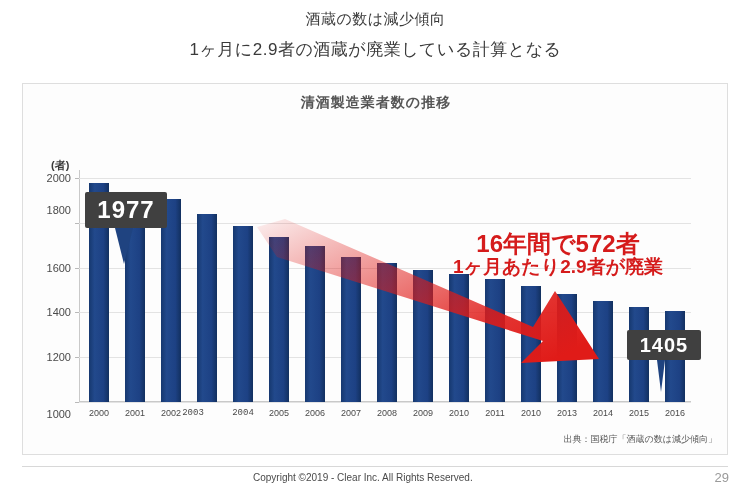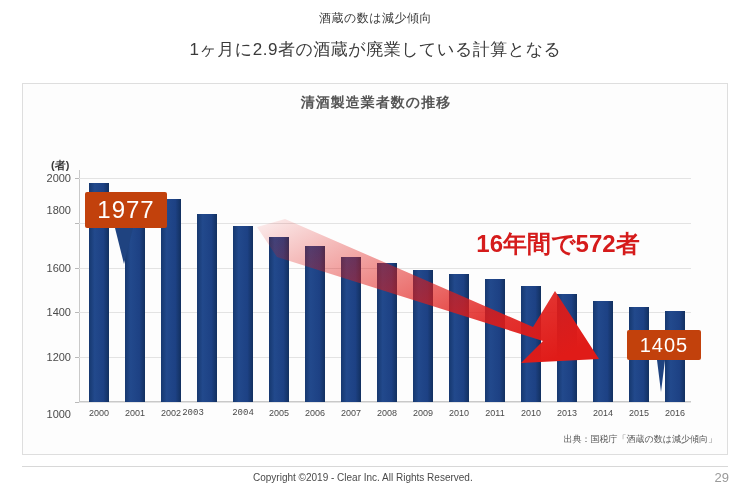--- a/index.html
+++ b/index.html
@@ -21,21 +21,21 @@
   .slide-heading {
     position: absolute;
     left: 0;
     width: 751px;
     text-align: center;
     color: #3a3a3a;
     font-weight: 400;
     letter-spacing: 0.5px;
     white-space: nowrap;
   }
-  #heading-line-1 { top: 10px;  font-size: 12px; }
+  #heading-line-1 { top: 10px;  font-size: 15px; }
   #heading-line-2 { top: 38px;  font-size: 17px; }
 
   
   .chart-frame {
     position: absolute;
     left: 22px;
     top: 83px;
     width: 706px;
     height: 372px;
     background: #fdfdfd;
@@ -127,23 +127,23 @@
     margin-top: 6px;
     width: 34px;
     text-align: center;
     font-size: 9px;
     color: #4a4a4a;
   }
 
   
   .callout {
     position: absolute;
-    background: #c2410c;
+    background: #404040;
     color: #ffffff;
-    font-weight: normal;
+    font-weight: bold;
     text-align: center;
     border-radius: 2px;
     line-height: 1;
     display: flex;
     align-items: center;
     justify-content: center;
   }
   #callout-1977 {
     left: 62px;
     top: 108px;
@@ -322,19 +322,20 @@
     <path d="M 24,8 L 52,0 L 300,108 L 322,72 L 366,140 L 288,144 L 310,122 L 44,38 Z" fill="url(#arrowGrad)"></path>
   </svg>
 
   <div class="callout-tail" id="tail-1977"></div>
   <div class="callout" id="callout-1977">1977</div>
 
   <div class="callout-tail" id="tail-1405"></div>
   <div class="callout" id="callout-1405">1405</div>
 
   <div class="red-annotation" id="red-line-1">16年間で572者</div>
+  <div class="red-annotation" id="red-line-2">1ヶ月あたり2.9者が廃業</div>
 
   <div class="source-note">出典：国税庁「酒蔵の数は減少傾向」</div>
 </div>
 
 <div class="footer-rule"></div>
 <div class="footer-copyright">Copyright ©2019 - Clear Inc. All Rights Reserved.</div>
 <div class="footer-page-number">29</div>
 
 </body></html>

